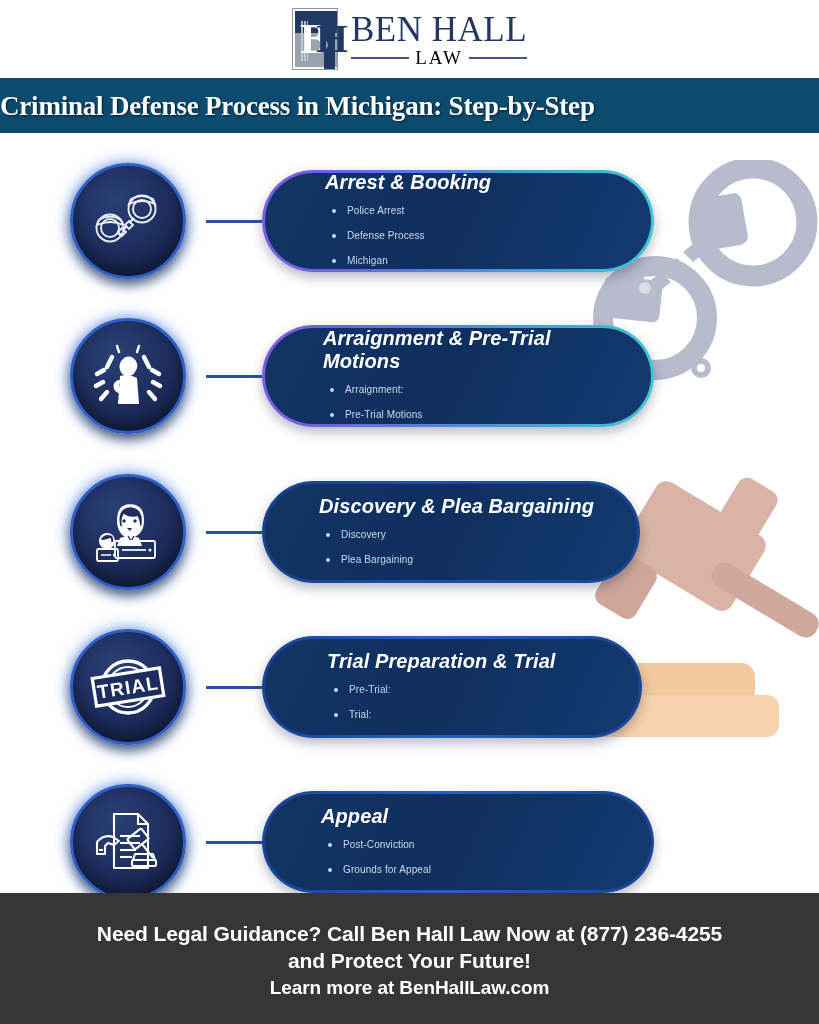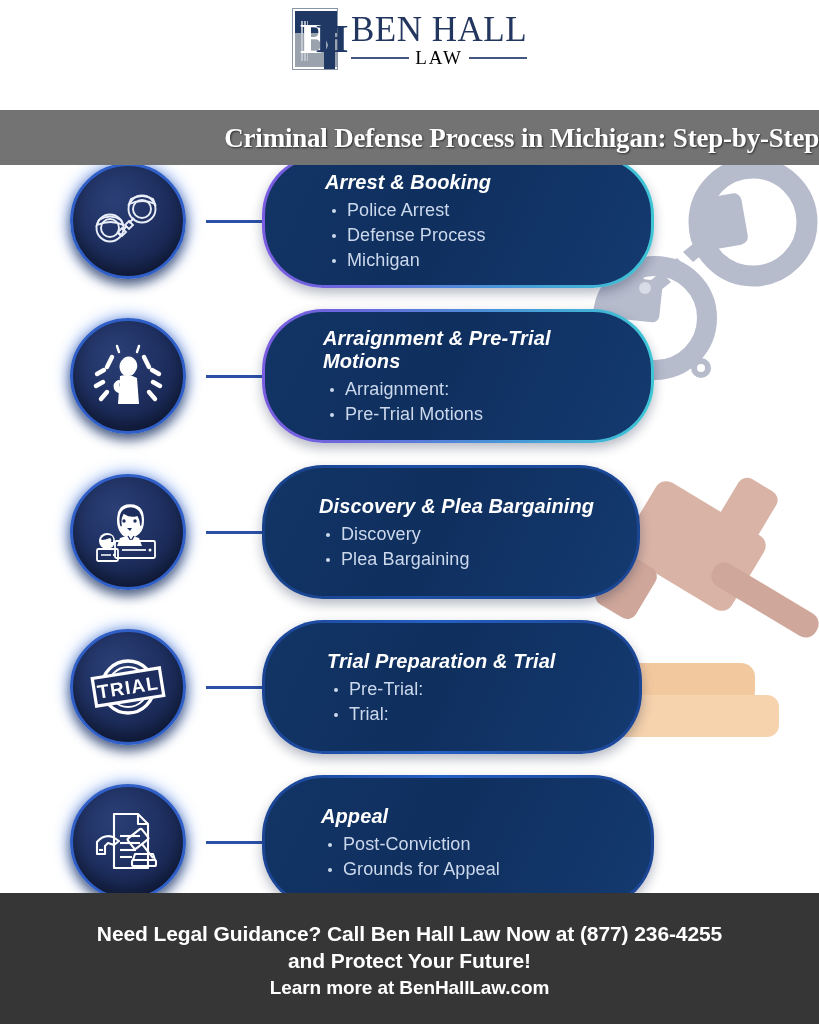--- a/index.html
+++ b/index.html
@@ -115,26 +115,25 @@
     color: #000000;
     letter-spacing: 2px;
   }
 
   
   .title-banner {
     position: absolute;
     top: 78px; left: 0;
     width: 819px;
     height: 55px;
-    background: #737373;
-    display: flex;
-    align-items: center;
-    justify-content: flex-end;
+    background: #0c4a6e;
+    display: flex;
+    align-items: center;
+    justify-content: flex-start;
     z-index: 18;
-    margin-top: 32px;
   }
   .title-banner .title-text {
     font-family: "Liberation Serif", serif;
     font-weight: 700;
     font-size: 27px;
     line-height: 30px;
     color: #ffffff;
     letter-spacing: -0.2px;
     text-shadow: 1px 1px 2px rgba(0,0,0,.6);
     white-space: nowrap;
@@ -199,21 +198,21 @@
     width: 56px;
     height: 3px;
     background: #2b51a6;
     margin-left: -2px;
   }
 
   
   .card {
     position: relative;
     flex: none;
-    height: 134px;
+    height: 102px;
     border-radius: 61px;
     padding: 3px;
     box-shadow: 0 5px 12px rgba(10,20,55,.30);
   }
   .card-inner {
     width: 100%; height: 100%;
     border-radius: 58px;
     background: linear-gradient(115deg, #123566 0%, #0f2f5e 45%, #143a70 100%);
     padding: 13px 26px 12px 60px;
     display: flex;
@@ -226,21 +225,21 @@
     font-style: italic;
     font-size: 20px;
     line-height: 24px;
     color: #ffffff;
     letter-spacing: .1px;
     margin-bottom: 4px;
   }
   .card-list { list-style: none; }
   .card-list li {
     position: relative;
-    font-size: 18px;
+    font-size: 10px;
     line-height: 25px;
     color: #ccd8ec;
     padding-left: 22px;
     letter-spacing: .1px;
   }
   .card-list li::before {
     content: "";
     position: absolute;
     left: 7px; top: 11px;
     width: 4px; height: 4px;

